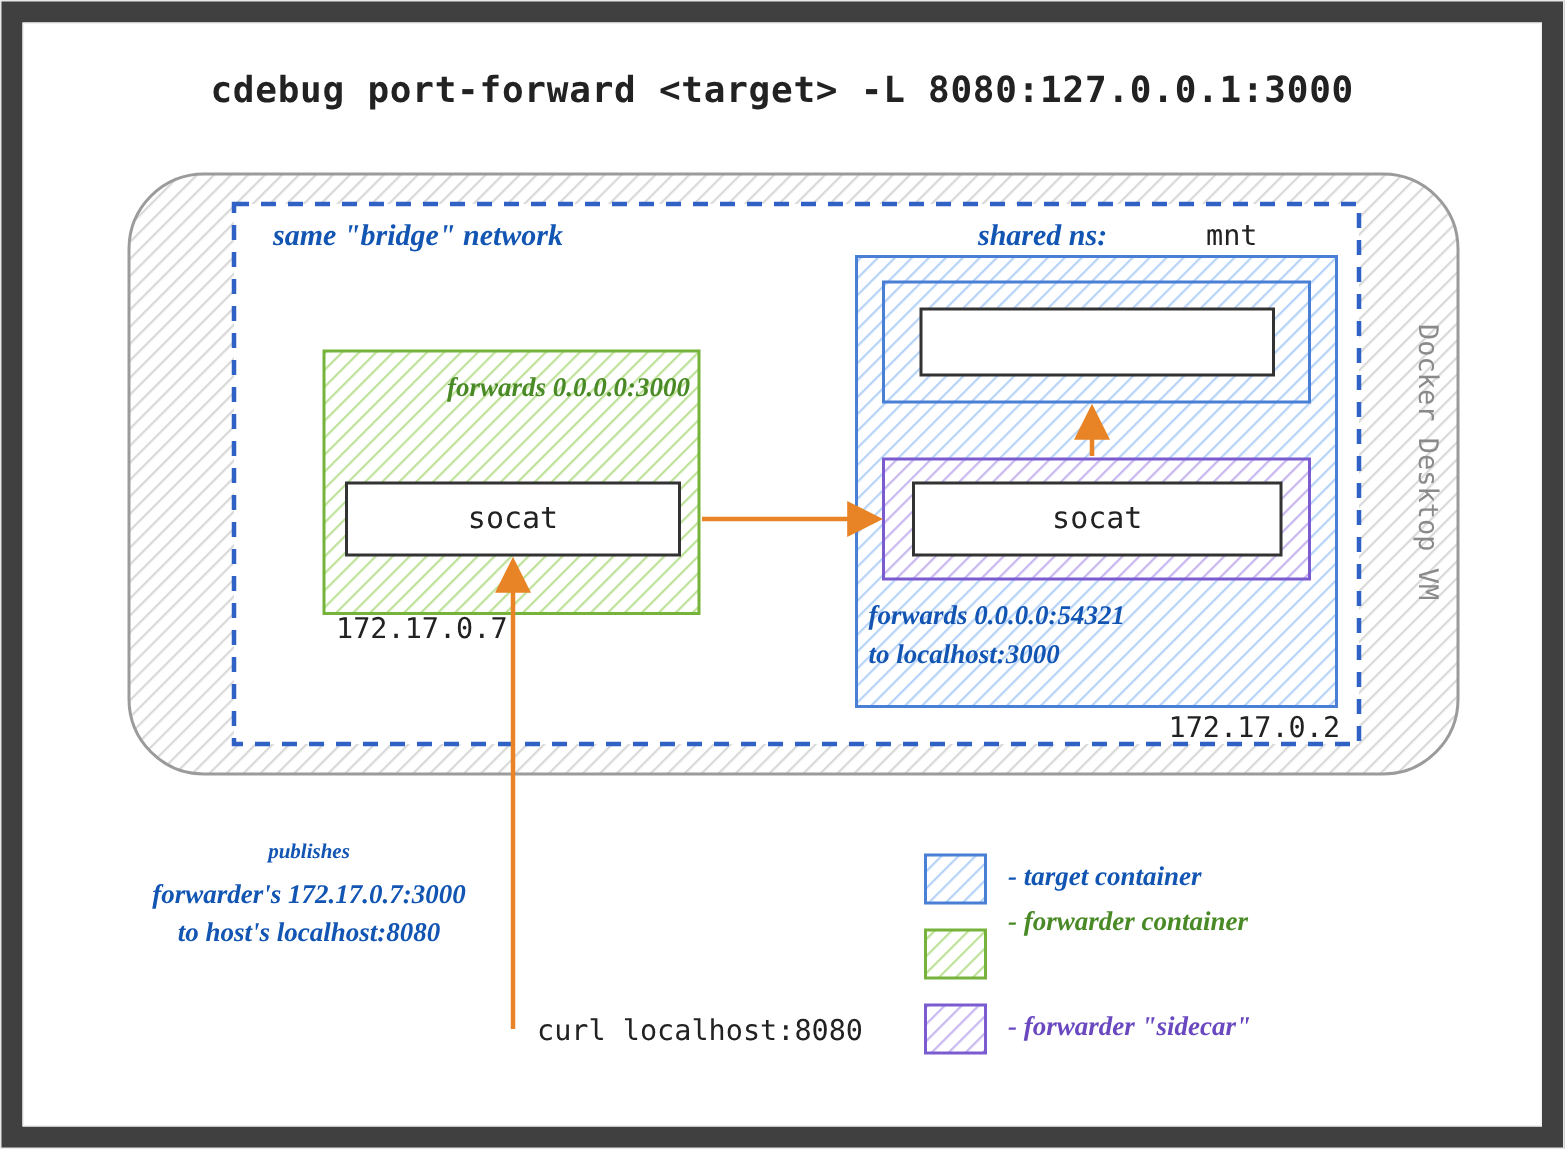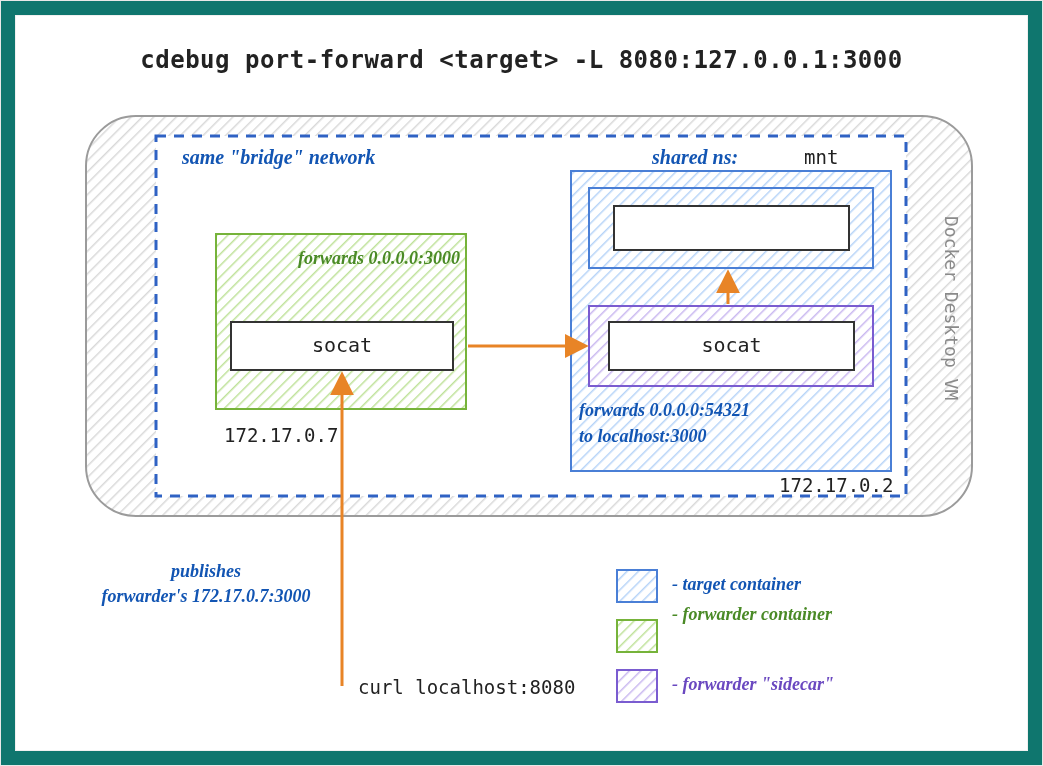--- a/index.html
+++ b/index.html
@@ -7,21 +7,21 @@
     margin: 0;
     padding: 0;
     background: #fff;
     font-family: ui-monospace, "SF Mono", Menlo, Consolas, monospace;
   }
   .frame {
     width: 1043px;
     height: 766px;
     position: relative;
     border: 1px solid #e8e8e8;
-    background: #0f766e;
+    background: #404040;
     padding: 14px;
   }
   .inner {
     position: absolute;
     left: 14px; top: 14px; right: 14px; bottom: 14px;
     border: 1px solid #f0f0f0;
     background: #fff;
   }
 
   svg { position: absolute; top:0; left:0; }
@@ -111,27 +111,28 @@
 
 
     <div class="abs hand green" style="left:210px; top:232px; width:234px; text-align:right; font-size:18px;">forwards 0.0.0.0:3000</div>
 
     <div class="abs mono black" style="left:215px; top:317px; width:222px; text-align:center; font-size:20px;">socat</div>
     <div class="abs mono black" style="left:593px; top:317px; width:245px; text-align:center; font-size:20px;">socat</div>
 
     <div class="abs hand blue" style="left:563px; top:384px; width:310px; text-align:left; font-size:18px;">forwards 0.0.0.0:54321</div>
     <div class="abs hand blue" style="left:563px; top:410px; width:310px; text-align:left; font-size:18px;">to localhost:3000</div>
 
-    <div class="abs mono black" style="left:208px; top:408px; font-size:19px;">172.17.0.7</div>
+    <div class="abs mono black" style="left:208px; top:392px; font-size:19px;">172.17.0.7</div>
     <div class="abs mono black" style="left:763px; top:458px; font-size:19px;">172.17.0.2</div>
 
     <div class="abs mono gray" style="left:925px; top:200px; font-size:18px; writing-mode:vertical-rl;">Docker Desktop VM</div>
 
-    <div class="abs hand blue" style="left:60px; top:545px; width:260px; text-align:center; font-size:18px;">publishes</div>
+    <div class="abs hand blue" style="left:60px; top:545px; width:260px; text-align:center; font-size:14px;">publishes</div>
     <div class="abs hand blue" style="left:60px; top:570px; width:260px; text-align:center; font-size:18px;">forwarder's 172.17.0.7:3000</div>
+    <div class="abs hand blue" style="left:60px; top:595px; width:260px; text-align:center; font-size:18px;">to host's localhost:8080</div>
 
     <div class="abs mono black" style="left:342px; top:660px; font-size:19px;">curl localhost:8080</div>
 
     <div class="abs hand blue" style="left:656px; top:558px; font-size:18px;">- target container</div>
     <div class="abs hand green" style="left:656px; top:588px; font-size:18px;">- forwarder container</div>
     <div class="abs hand purple" style="left:656px; top:658px; font-size:18px;">- forwarder "sidecar"</div>
 
   </div>
 </div>
 

